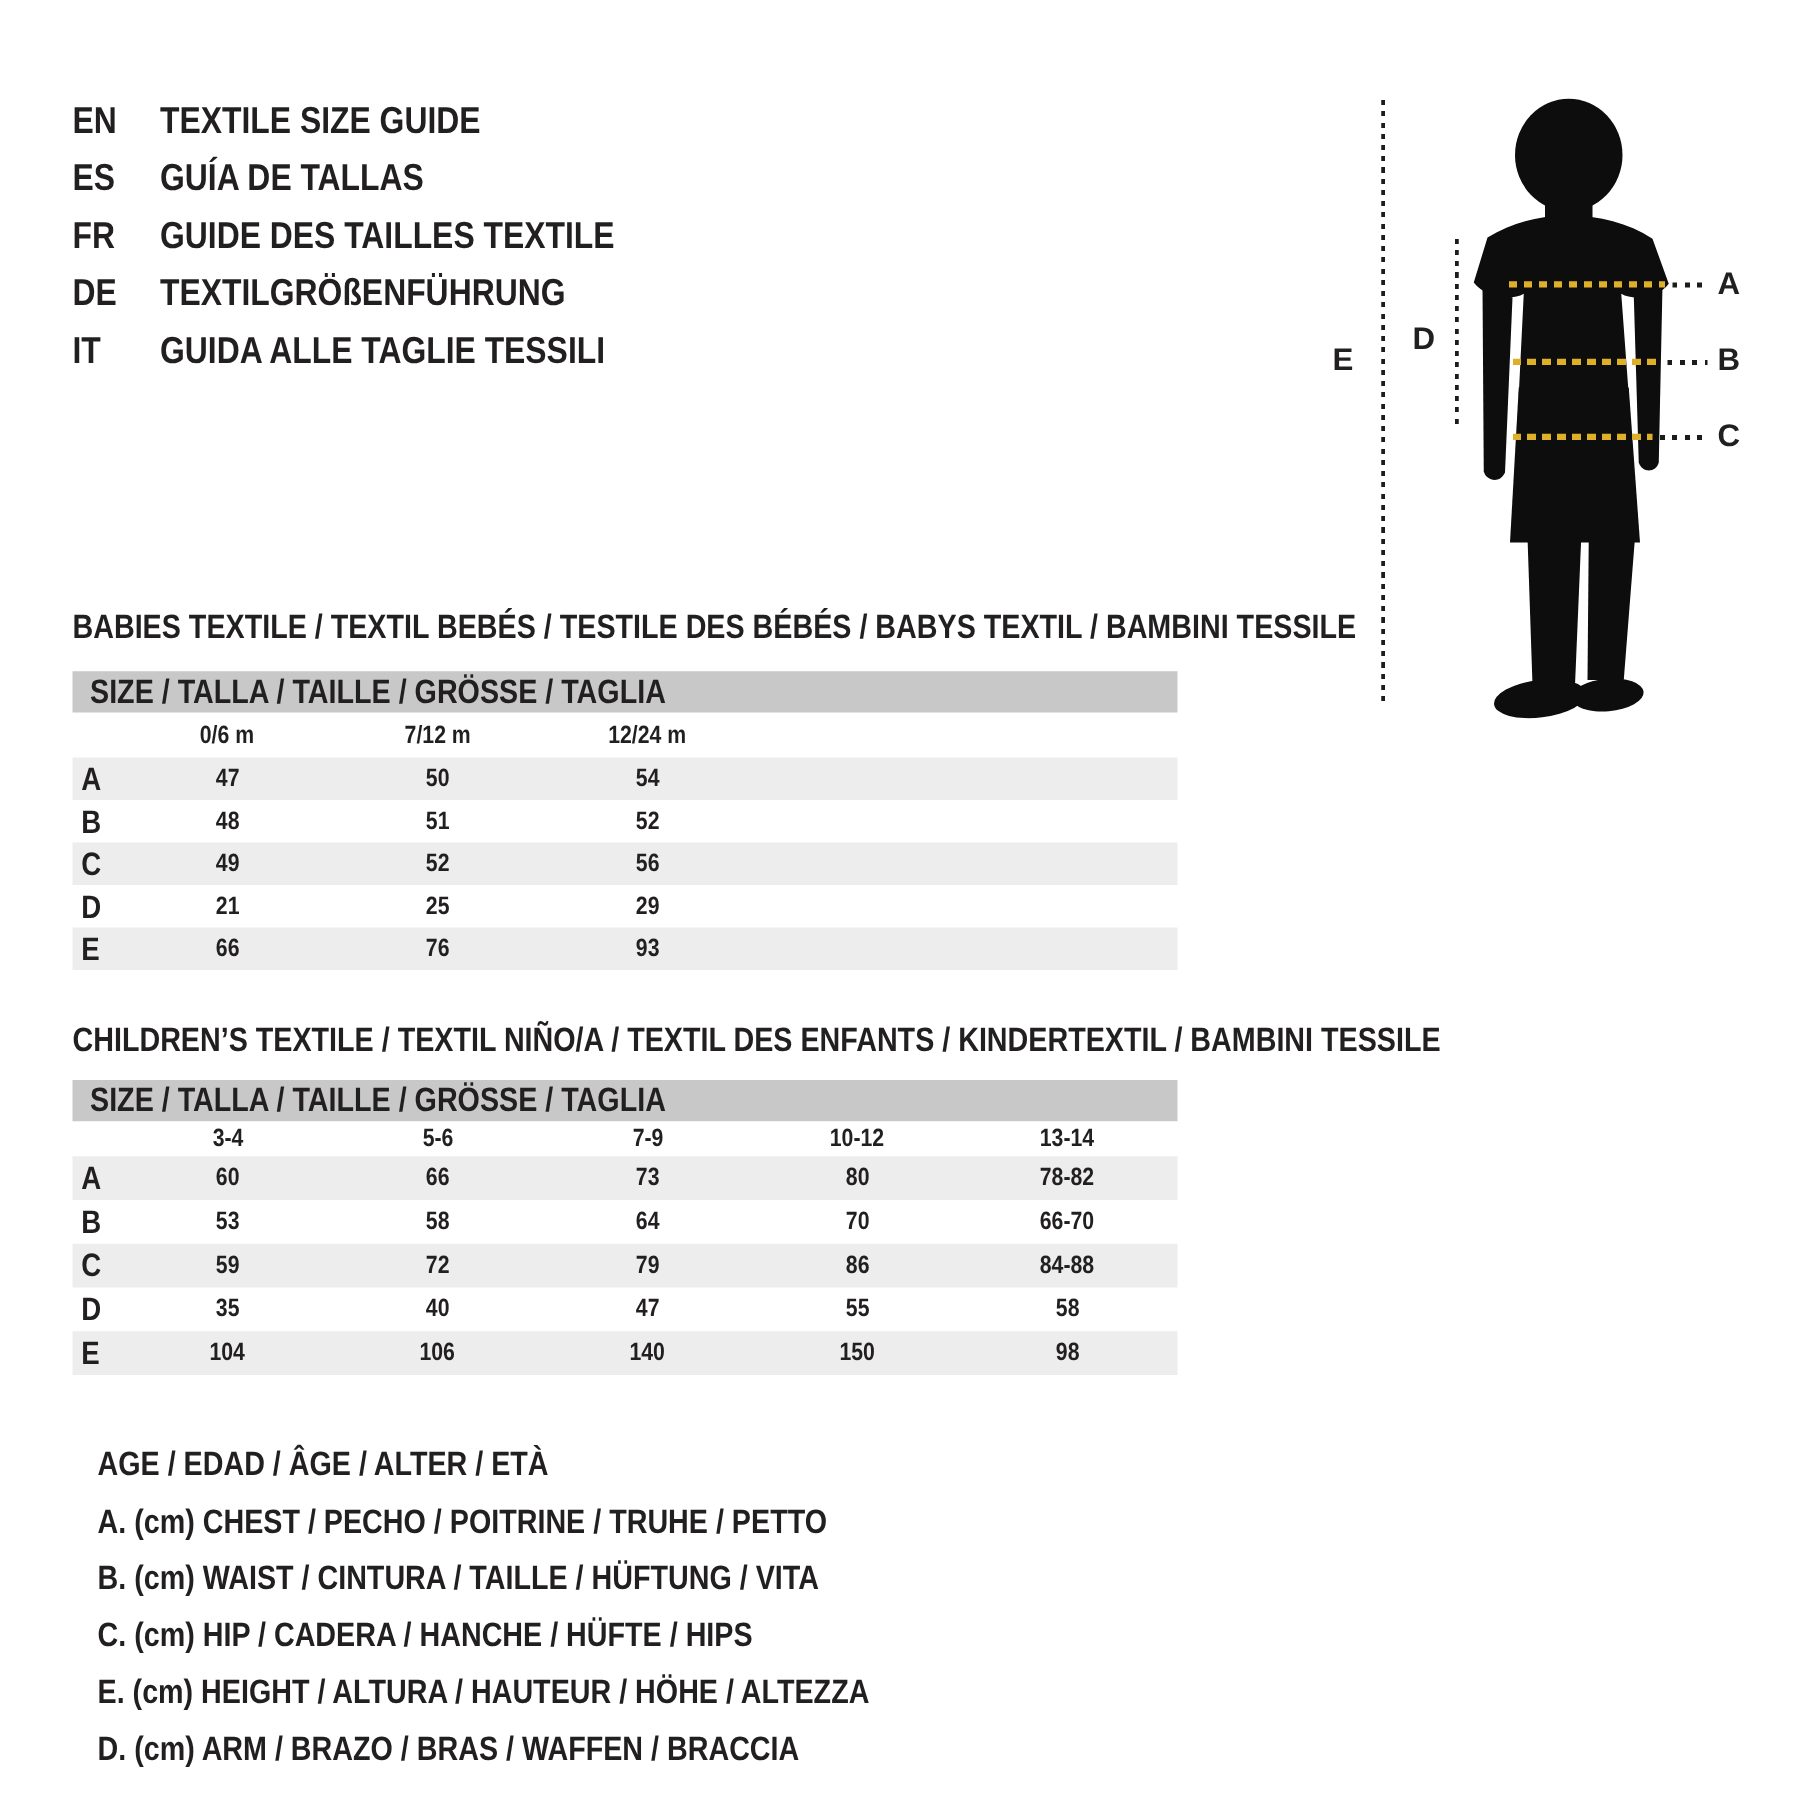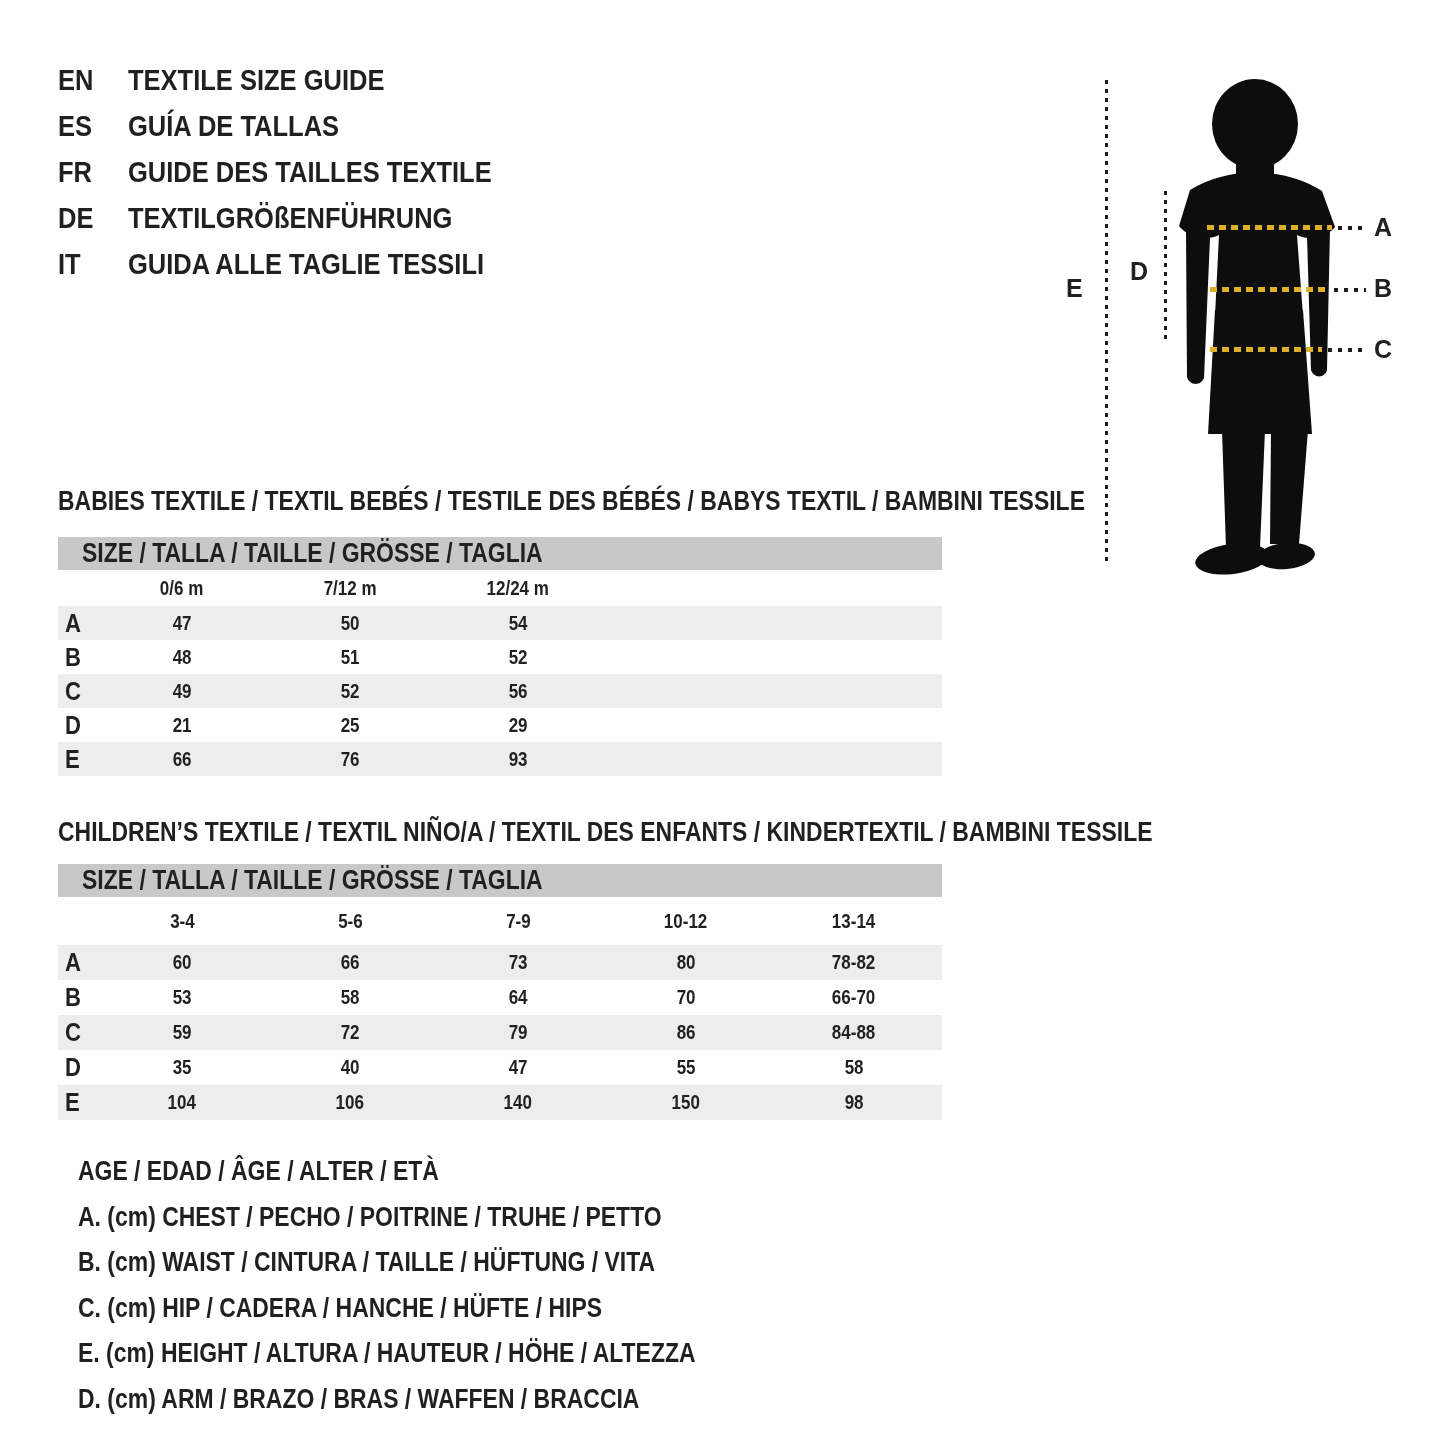--- a/index.html
+++ b/index.html
@@ -7,21 +7,21 @@
   body {
     position:relative;
     font-family:"Liberation Sans", sans-serif;
     color:#221f20;
     overflow:hidden;
   }
   .cx { display:inline-block; transform:scaleX(0.85); transform-origin:0 50%; white-space:nowrap; }
   .cxc { display:inline-block; transform:scaleX(0.85); transform-origin:50% 50%; white-space:nowrap; }
 
   
-  .lang-block { position:absolute; left:58px; top:57px; }
+  .lang-block { position:absolute; left:58px; top:74px; }
   .lang-row { display:flex; height:46px; align-items:center; font-size:30px; font-weight:bold; }
   .lang-code { width:70px; }
 
   
   .vdash {
     position:absolute; width:3px;
     background:repeating-linear-gradient(180deg,#1c1c1c 0 4px,transparent 4px 9px);
   }
   #e-line { left:1105px; top:80px; height:483px; }
   #d-line { left:1164px; top:191px; height:152px; }
@@ -51,26 +51,26 @@
   .section-title { position:absolute; left:58px; font-size:27px; font-weight:bold; }
   #babies-title { top:486px; }
   #children-title { top:817px; }
 
   
   .size-table { position:absolute; left:58px; width:884px; }
   #babies-table { top:537px; }
   #children-table { top:864px; }
   .size-bar {
     height:33px; background:#c8c8c8; display:flex; align-items:center;
-    padding-left:24px; font-size:27px; font-weight:bold;
+    padding-left:14px; font-size:27px; font-weight:bold;
   }
   .trow { display:flex; align-items:center; height:34px; }
   #babies-table .trow.head { height:36px; }
   #children-table .trow { height:35px; }
-  #children-table .trow.head { height:48px; }
+  #children-table .trow.head { height:28px; }
   .trow.stripe { background:#ededed; }
   .tlabel { width:40px; padding-left:7px; font-size:26px; font-weight:bold; }
   .tcell { width:168px; text-align:center; font-size:20px; font-weight:bold; }
 
   
   .legend-block { position:absolute; left:58px; top:1149px;margin-left:20px; }
   .legend-row { display:flex; align-items:center; height:45.5px; font-size:27px; font-weight:bold; }
 </style>
 </head>
 <body>

